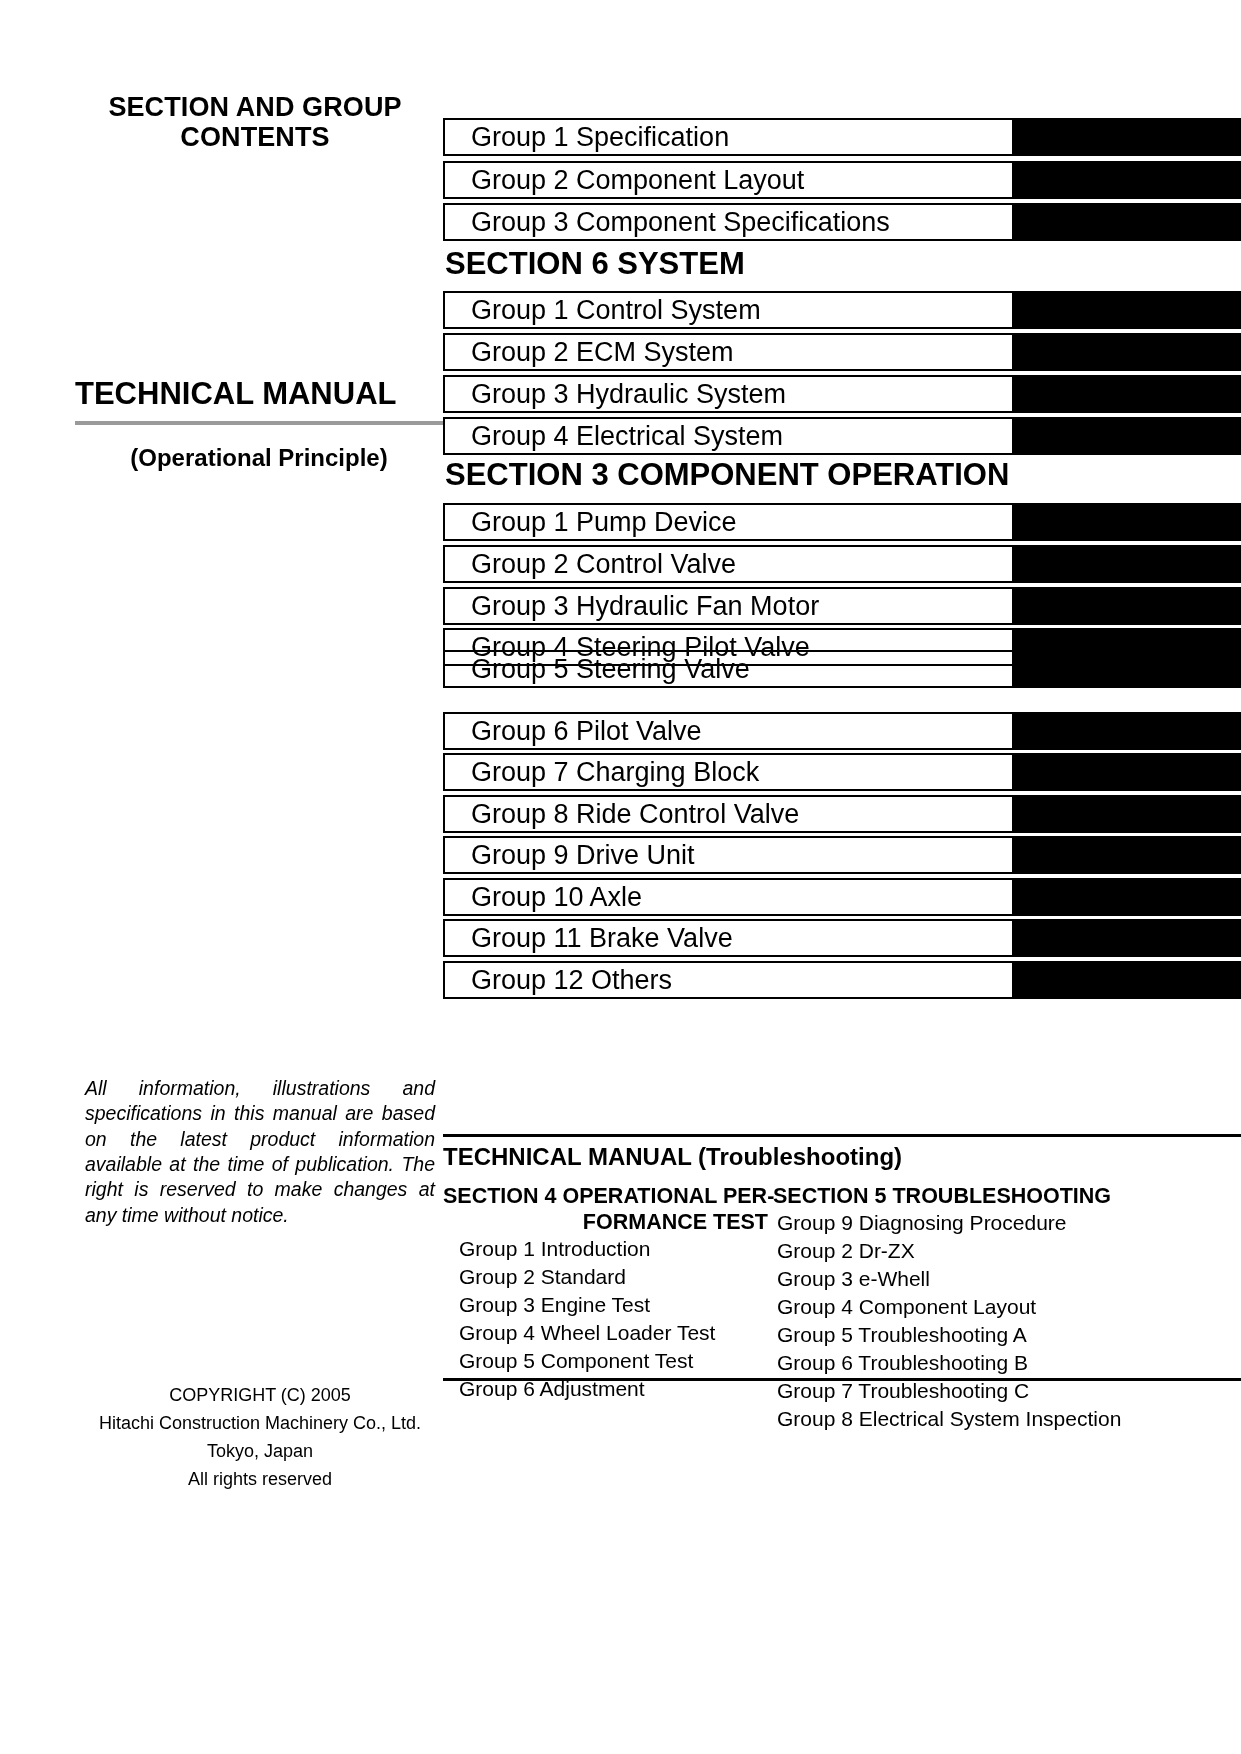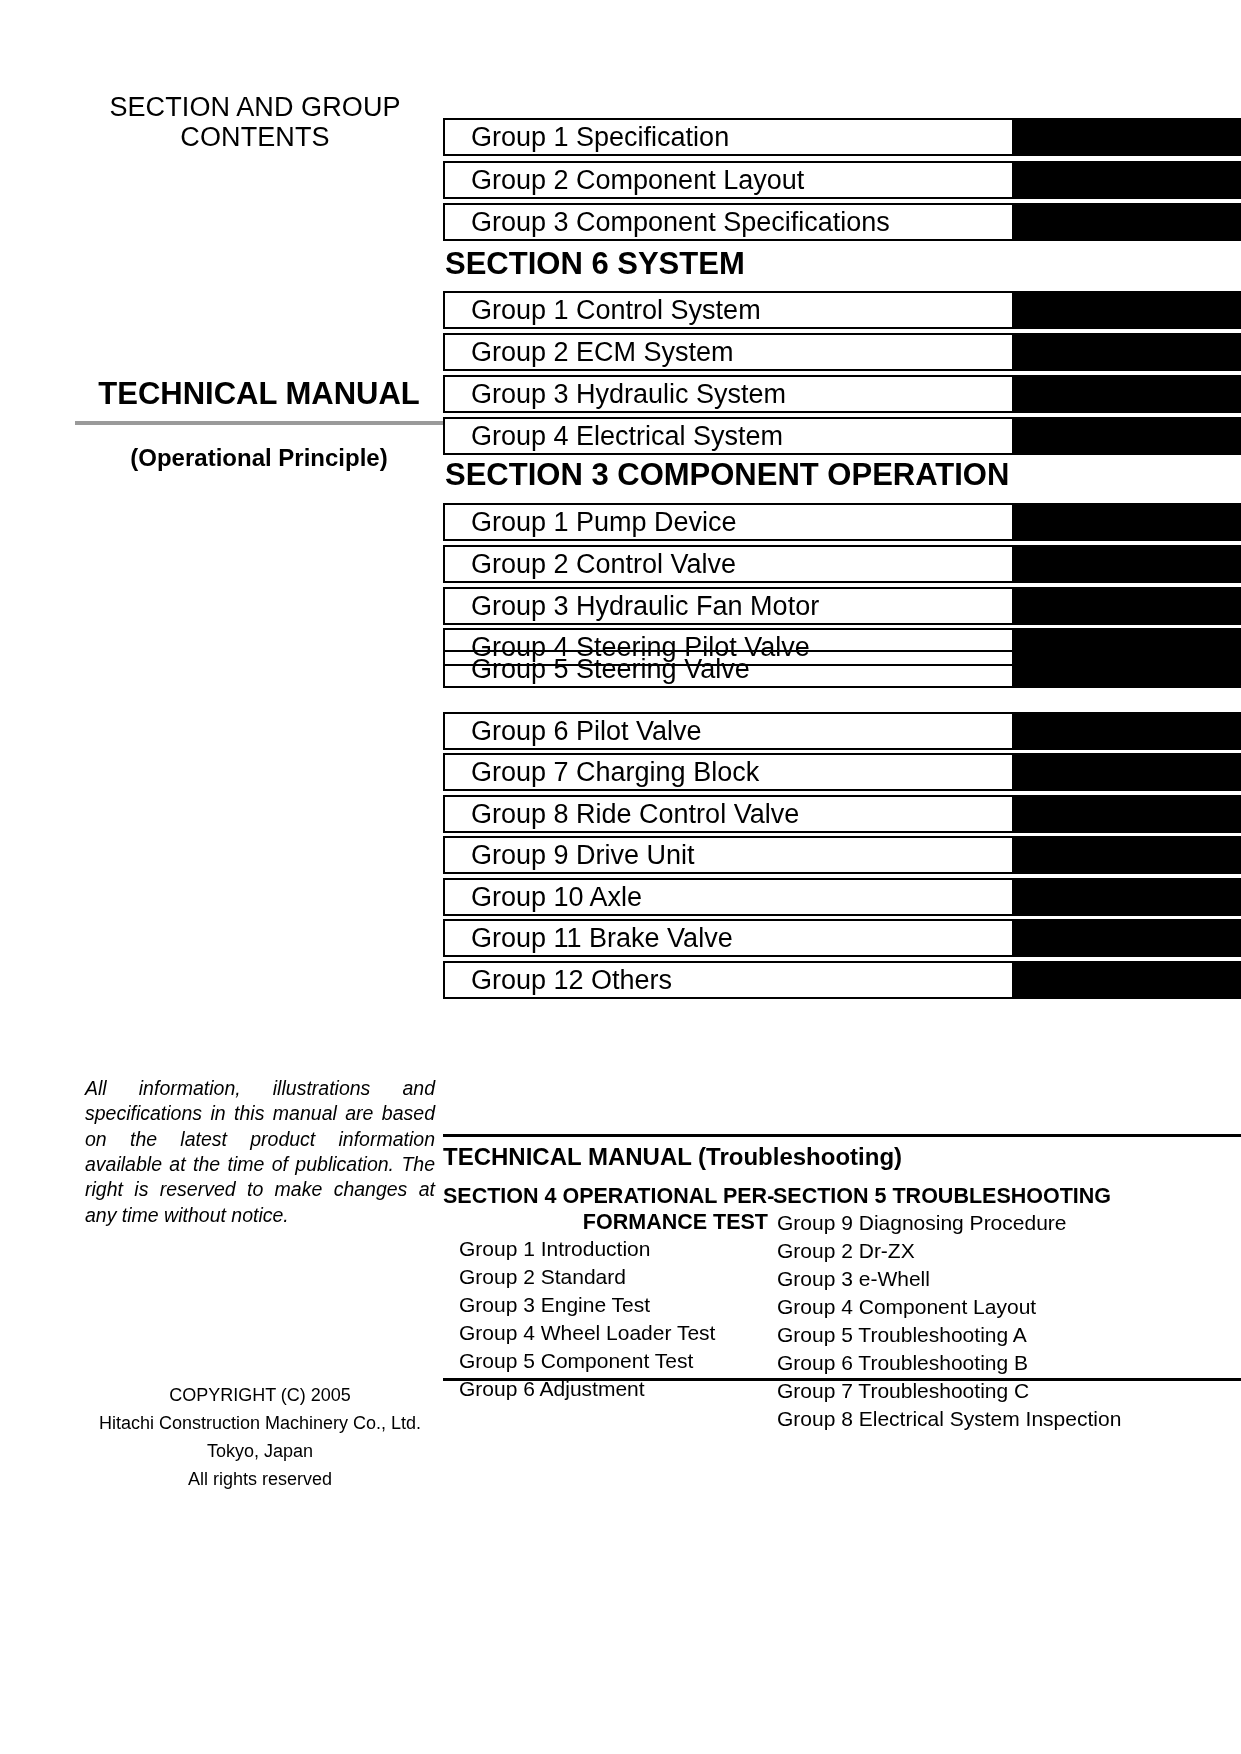--- a/index.html
+++ b/index.html
@@ -25,33 +25,33 @@
     height: 1754px;
   }
 
   .cover-title {
     position: absolute;
     left: 0;
     top: 92px;
     width: 360px;
     text-align: center;
     font-size: 27px;
-    font-weight: normal;
+    font-weight: bold;
     line-height: 1.12;
     letter-spacing: 0.1px;
   }
 
   .manual-title-block {
     position: absolute;
     left: 0;
     top: 378px;
     width: 368px;
   }
   .manual-title {
-    text-align: center;
+    text-align: left;
     font-size: 31px;
     font-weight: bold;
     line-height: 1.05;
     white-space: nowrap;
   }
   .manual-rule {
     margin: 10px 0 0 0;
     height: 4px;
     background: #9a9a9a;
     width: 100%;

